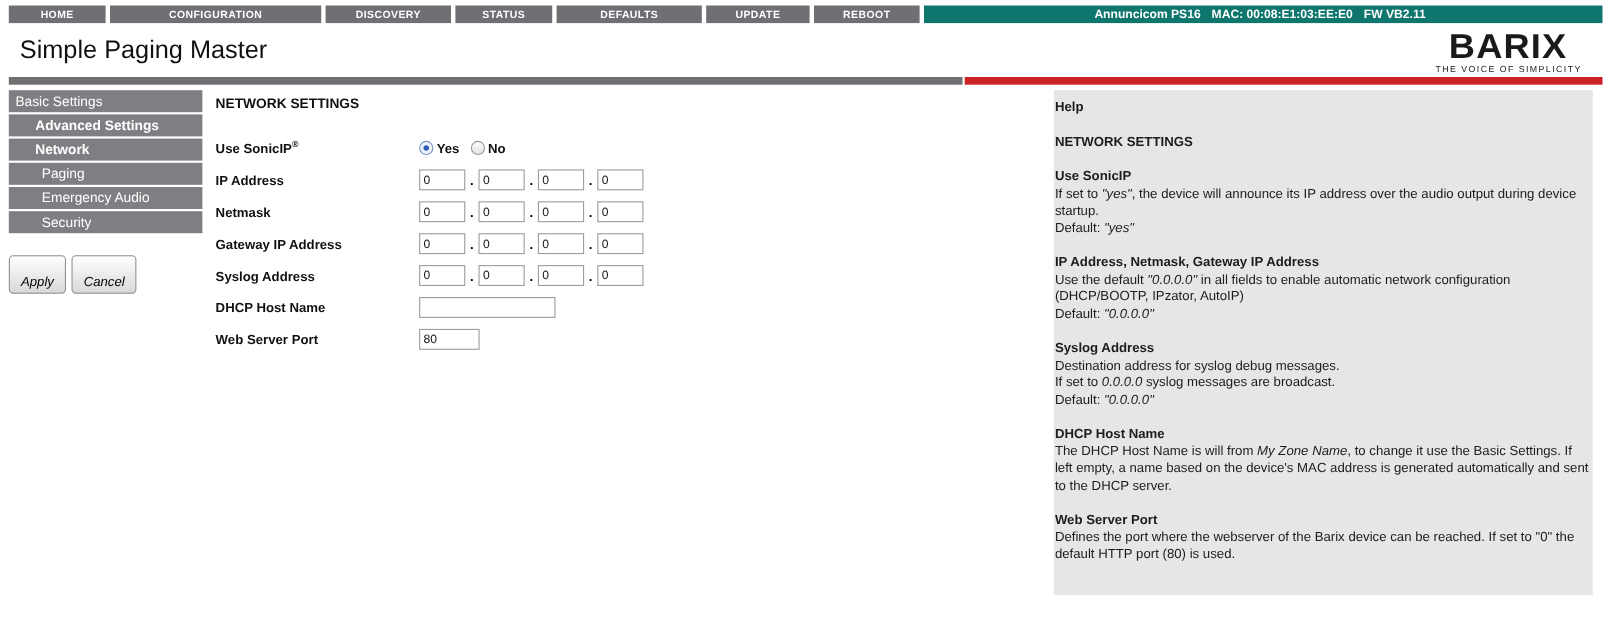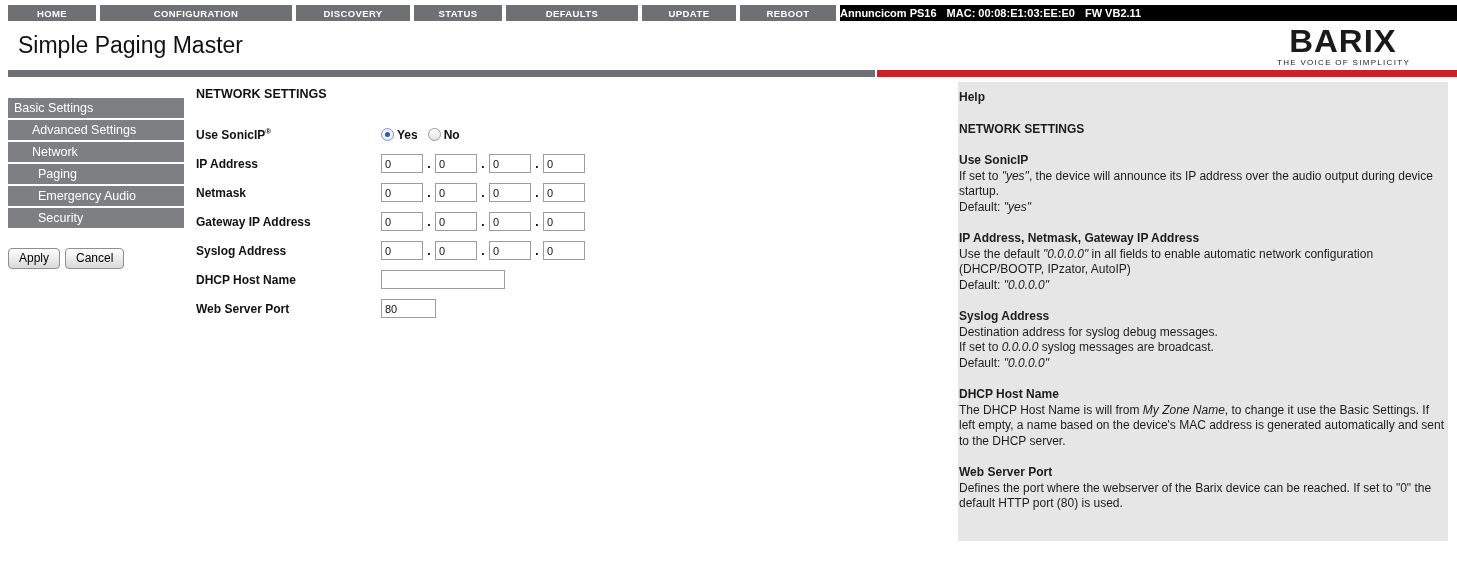--- a/index.html
+++ b/index.html
@@ -13,51 +13,51 @@
   .nav-btn { height: 16px; background: #6e7073; color: #fff; font-size: 9.5px;
     font-weight: bold; letter-spacing: .4px; display: flex; align-items: center;
     justify-content: center; margin-right: 4px; cursor: pointer; }
   .nav-btn:nth-child(1){ width: 88px; }
   .nav-btn:nth-child(2){ width: 192px; }
   .nav-btn:nth-child(3){ width: 114px; }
   .nav-btn:nth-child(4){ width: 88px; }
   .nav-btn:nth-child(5){ width: 132px; }
   .nav-btn:nth-child(6){ width: 94px; }
   .nav-btn:nth-child(7){ width: 96px; }
-  #device-bar { flex: 1; height: 16px; background: #000000; color: #fff;
+  #device-bar { flex: 1; height: 16px; background: #0f766e; color: #fff;
     font-size: 11px; font-weight: bold; display: flex; align-items: center;
-    justify-content: flex-start; padding-right: 6px; gap: 10px; white-space: nowrap; }
+    justify-content: center; padding-right: 6px; gap: 10px; white-space: nowrap; }
 
   
   #page-title { position: absolute; left: 18px; top: 32px; font-size: 23px;
     color: #111; }
-  #logo { position: absolute; right: 48px; top: 28px; text-align: center; width: 132px; }
+  #logo { position: absolute; right: 20px; top: 28px; text-align: center; width: 132px; }
   #logo .brand { font-size: 33px; font-weight: 900; letter-spacing: 1px;
     color: #1a1a1a; line-height: 28px; transform: scaleY(0.95); }
   #logo .tagline { font-size: 8px; letter-spacing: 1.3px; color: #1a1a1a;
     margin-top: 2px; white-space: nowrap; }
 
   
   #divider-gray { position: absolute; left: 8px; top: 70px; width: 867px;
     height: 7px; background: #6e7073; }
   #divider-red { position: absolute; left: 877px; top: 70px; right: 0;
     height: 7px; background: #cc2127; }
 
   
-  #sidebar { position: absolute; left: 8px; top: 98px; width: 176px; }
+  #sidebar { position: absolute; left: 8px; top: 82px; width: 176px; }
   .side-item { height: 20px; background: #7d7f82; color: #fff; font-size: 12.5px;
     display: flex; align-items: center; padding-left: 6px; margin-bottom: 2px;
     cursor: pointer; }
   .side-item.indent { padding-left: 30px; }
-  .side-item.bold { font-weight: normal; padding-left: 24px; }
+  .side-item.bold { font-weight: bold; padding-left: 24px; }
   #side-buttons { margin-top: 20px; display: flex; gap: 5px; }
-  .btn { font-size: 12px; color: #000; padding: 2px 10px 3px 10px;
+  .btn { font-size: 12px; color: #000; padding: 16px 10px 3px 10px;
     border: 1px solid #8f8f8f; border-radius: 4px;
     background: linear-gradient(#ffffff, #e8e8e8 60%, #d8d8d8); cursor: pointer;
-    font-family: "Liberation Sans", sans-serif; }
+    font-family: "Liberation Sans", sans-serif; font-style: italic; }
 
   
   #main { position: absolute; left: 196px; top: 82px; width: 640px; }
   #form-heading { font-size: 12.5px; font-weight: bold; color: #111;
     margin-top: 5px; }
   #form-rows { margin-top: 24px; }
   .form-row { display: flex; align-items: center; height: 19px;
     margin-bottom: 10px; }
   .form-label { width: 185px; font-size: 12px; font-weight: bold; color: #111; }
   .form-label sup { font-size: 8px; }

